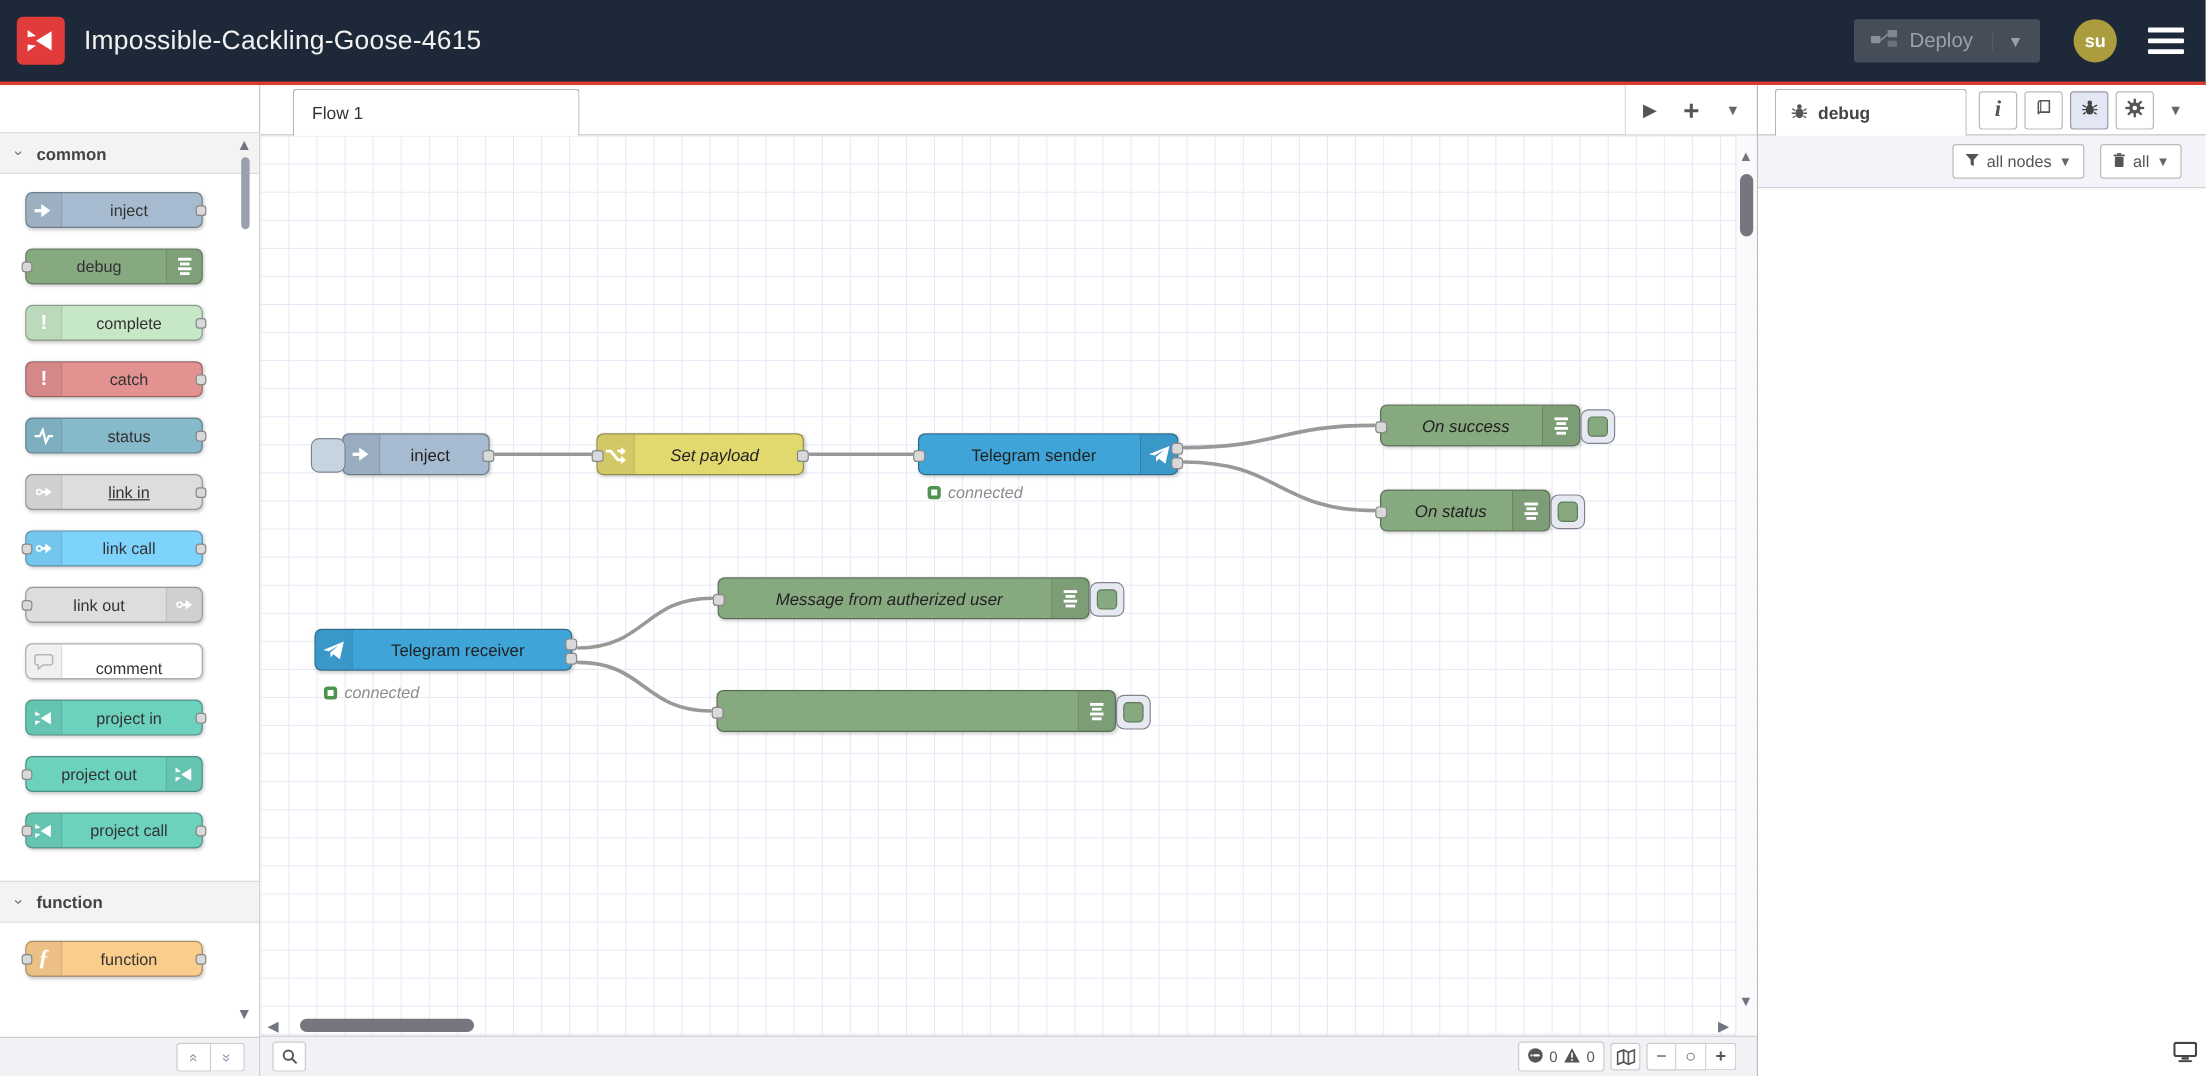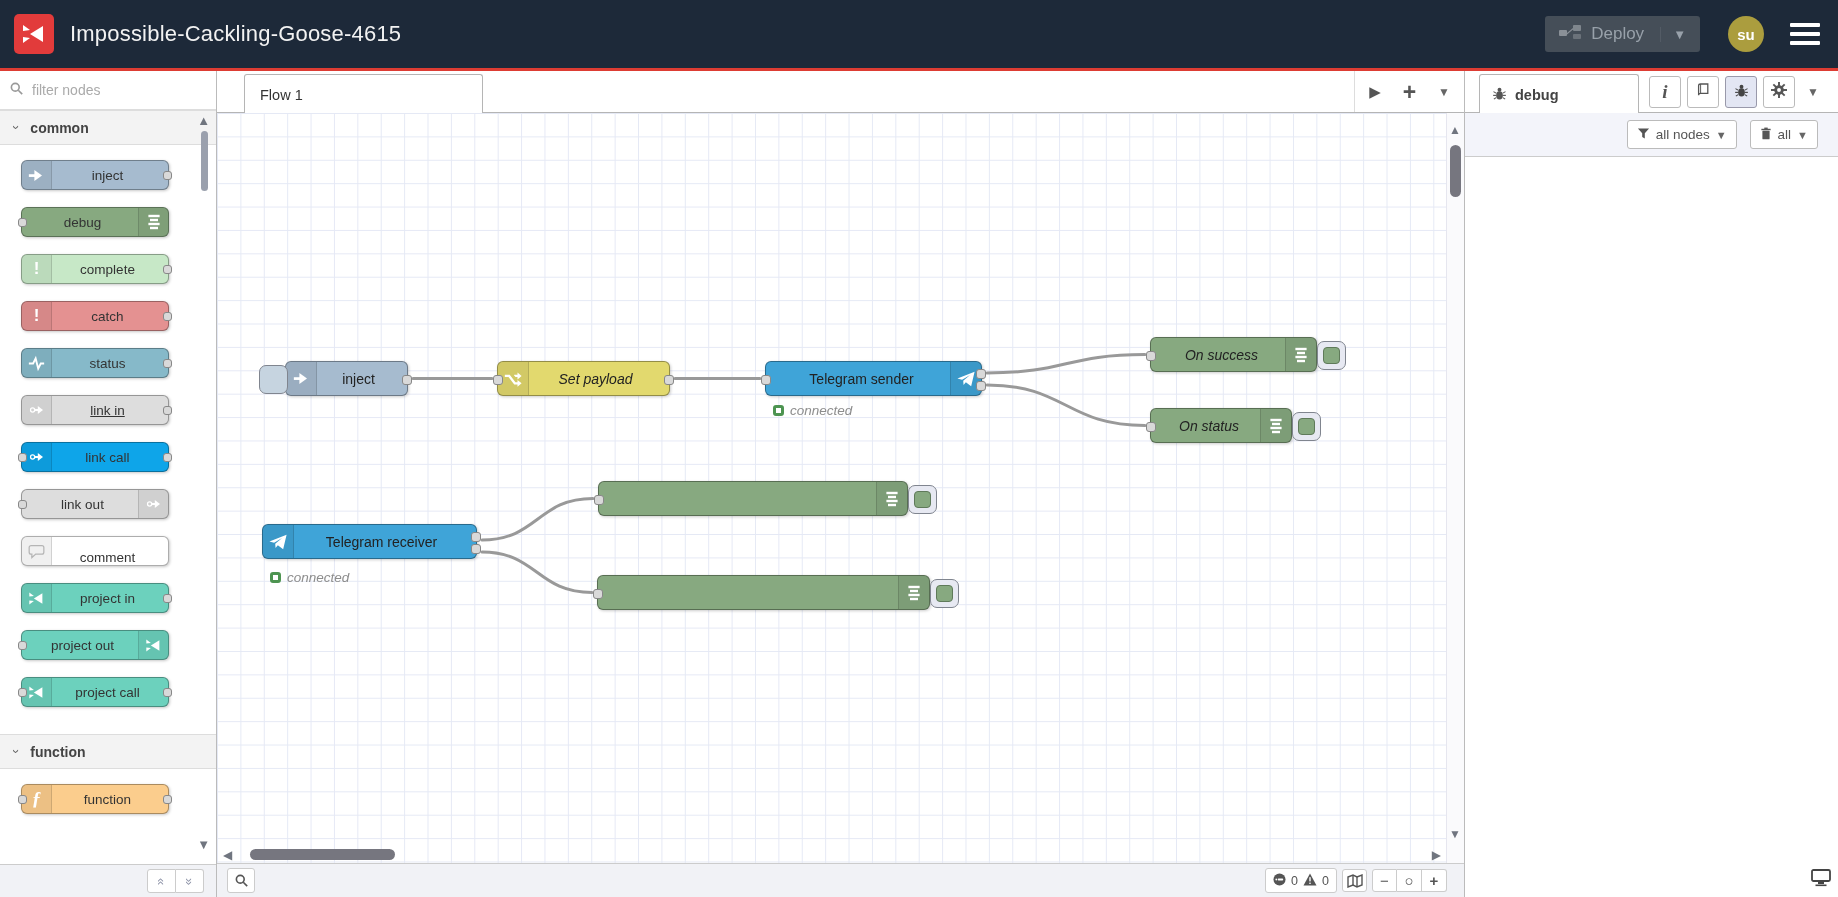--- a/index.html
+++ b/index.html
@@ -137,29 +137,20 @@
           <span></span>
           <span></span>
           <span></span>
         </div>
     </div>
   </div>
 
   <div class="main">
 
     <div class="palette">
-      <div class="pal-search">
-        <span>
-          <svg width="13" height="13" viewBox="0 0 16 16" fill="none" stroke="#999" stroke-width="2">
-              <circle cx="6.5" cy="6.5" r="4.8"></circle>
-              <path d="M10.2 10.2 L15 15"></path>
-            </svg>
-        </span>
-        <input type="text" placeholder="filter nodes" style="">
-      </div>
       <div class="pal-scroll" id="paletteScroll">
           <div class="pal-cat-header">
             <span class="chev">›</span>
             <span>common</span>
           </div>
           <div class="pal-nodes">
             <div class="pal-node" style="background: rgb(166, 187, 207);">
               <div class="icon-region left">
                 <svg width="17" height="17" viewBox="0 0 20 20" fill="#fff">
                   <rect x="1" y="8.5" width="8" height="3.2"></rect>
@@ -208,21 +199,21 @@
               <div class="icon-region left">
                 <svg width="16" height="16" viewBox="0 0 20 20" fill="#fff">
                   <circle cx="4.5" cy="10" r="2.6" fill="none" stroke="#fff" stroke-width="1.6"></circle>
                   <rect x="7.5" y="8.7" width="4.5" height="2.6"></rect>
                   <path d="M11 5 L17.5 10 L11 15 Z"></path>
                 </svg>
               </div>
               <div class="lbl" style="left: 29px; right: 4px; text-decoration: underline;">link in</div>
               <div class="port" style="right: -4px;"></div>
             </div>
-            <div class="pal-node" style="background: #0ea5e9;">
+            <div class="pal-node" style="background: #7dd3fc;">
               <div class="icon-region left">
                 <svg width="16" height="16" viewBox="0 0 20 20" fill="#fff">
                   <circle cx="4.5" cy="10" r="2.6" fill="none" stroke="#fff" stroke-width="1.6"></circle>
                   <rect x="7.5" y="8.7" width="4.5" height="2.6"></rect>
                   <path d="M11 5 L17.5 10 L11 15 Z"></path>
                 </svg>
               </div>
               <div class="lbl" style="left: 29px; right: 4px;">link call</div>
               <div class="port" style="right: -4px;"></div>
               <div class="port" style="left: -4px;"></div>
@@ -428,20 +419,21 @@
           </div>
           <div class="flow-node" style="left: 381px; top: 368px; width: 310px; background: rgb(135, 169, 128);">
             <div class="icon-region right">
               <svg width="16" height="18" viewBox="0 0 20 22" fill="#fff">
                 <rect x="3" y="2" width="14" height="3"></rect>
                 <rect x="5" y="7" width="10" height="3"></rect>
                 <rect x="3" y="12" width="14" height="3"></rect>
                 <rect x="5" y="17" width="10" height="3"></rect>
               </svg>
             </div>
+            <div class="lbl italic" style="left: 6px; right: 30px;">Message from autherized user</div>
             <div class="dbg-toggle">
               <div class="inner"></div>
             </div>
             <div class="port" style="left: -5px; top: 12.5px;"></div>
           </div>
           <div class="flow-node" style="left: 380px; top: 462px; width: 333px; background: rgb(135, 169, 128);">
             <div class="icon-region right">
               <svg width="16" height="18" viewBox="0 0 20 22" fill="#fff">
                 <rect x="3" y="2" width="14" height="3"></rect>
                 <rect x="5" y="7" width="10" height="3"></rect>

